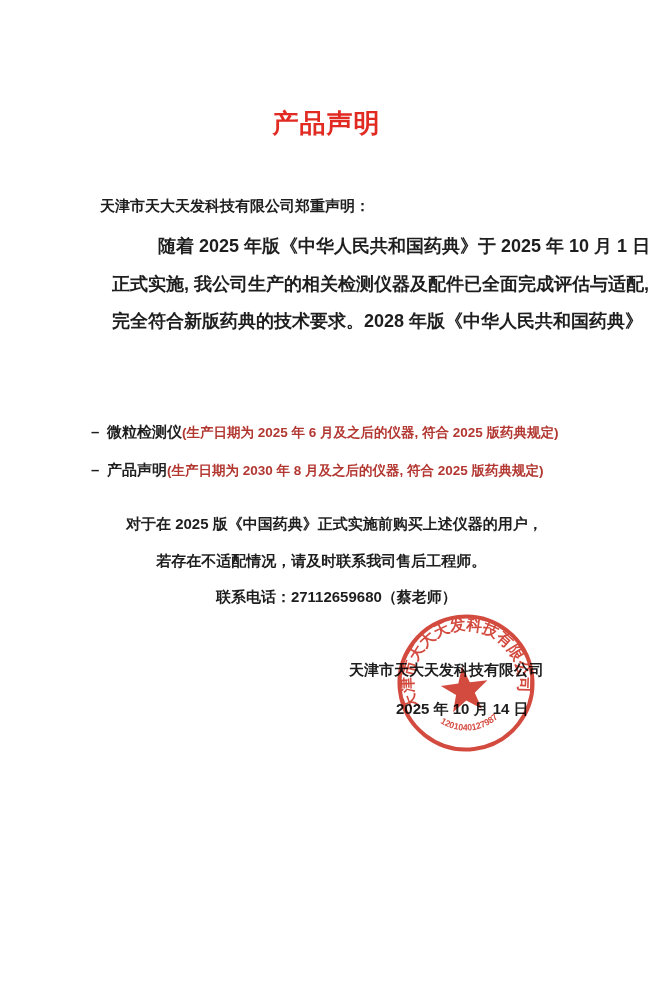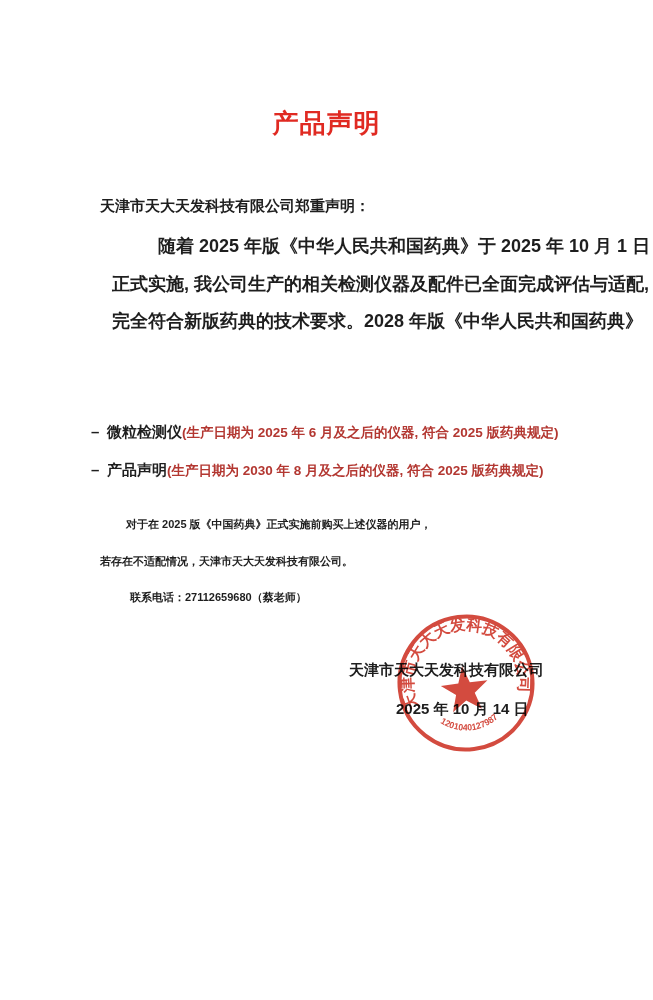--- a/index.html
+++ b/index.html
@@ -56,22 +56,23 @@
   .product { white-space: nowrap; }
   .product .dash { display: inline-block; width: 16px; }
   .product .pnote {
     color: var(--note-red, #b33731);
     font-size: 13.5px;
   }
   .para2 {
     position: absolute;
     left: 100px;
     top: 506px;
-    font-size: 11px;
+    font-size: 15px;
     line-height: 36.5px;
+    text-align: center;
   }
   .para2 .line { white-space: nowrap; }
   .para2 .indent-a { padding-left: 26px; }
   .para2 .indent-b { padding-left: 30px; }
   .footer-company {
     position: absolute;
     left: 349px;
     top: 661px;
     font-size: 15px;
     white-space: nowrap;
@@ -114,21 +115,21 @@
     <div class="product">
       <span class="dash">–</span><span class="pname">微粒检测仪</span><span class="pnote">(生产日期为 2025 年 6 月及之后的仪器, 符合 2025 版药典规定)</span>
     </div>
     <div class="product">
       <span class="dash">–</span><span class="pname">产品声明</span><span class="pnote">(生产日期为 2030 年 8 月及之后的仪器, 符合 2025 版药典规定)</span>
     </div>
   </div>
 
   <div class="para2">
     <div class="line indent-a">对于在 2025 版《中国药典》正式实施前购买上述仪器的用户，</div>
-    <div class="line">若存在不适配情况，天津市天大天发科技有限公司。</div>
+    <div class="line">若存在不适配情况，请及时联系我司售后工程师。</div>
     <div class="line indent-b">联系电话：27112659680（蔡老师）</div>
   </div>
 
   <div class="footer-company">天津市天大天发科技有限公司</div>
   <div class="footer-date">2025 年 10 月 14 日</div>
 
   <svg class="seal" viewBox="0 0 160 160" aria-hidden="true">
     <defs>
       <path id="sealArcTop" d="M 27.4 99.2 A 56 56 0 1 1 132.6 99.2" fill="none"></path>
       <path id="sealArcBottom" d="M 47.8 118.3 A 50 50 0 0 0 112.2 118.3" fill="none"></path>

